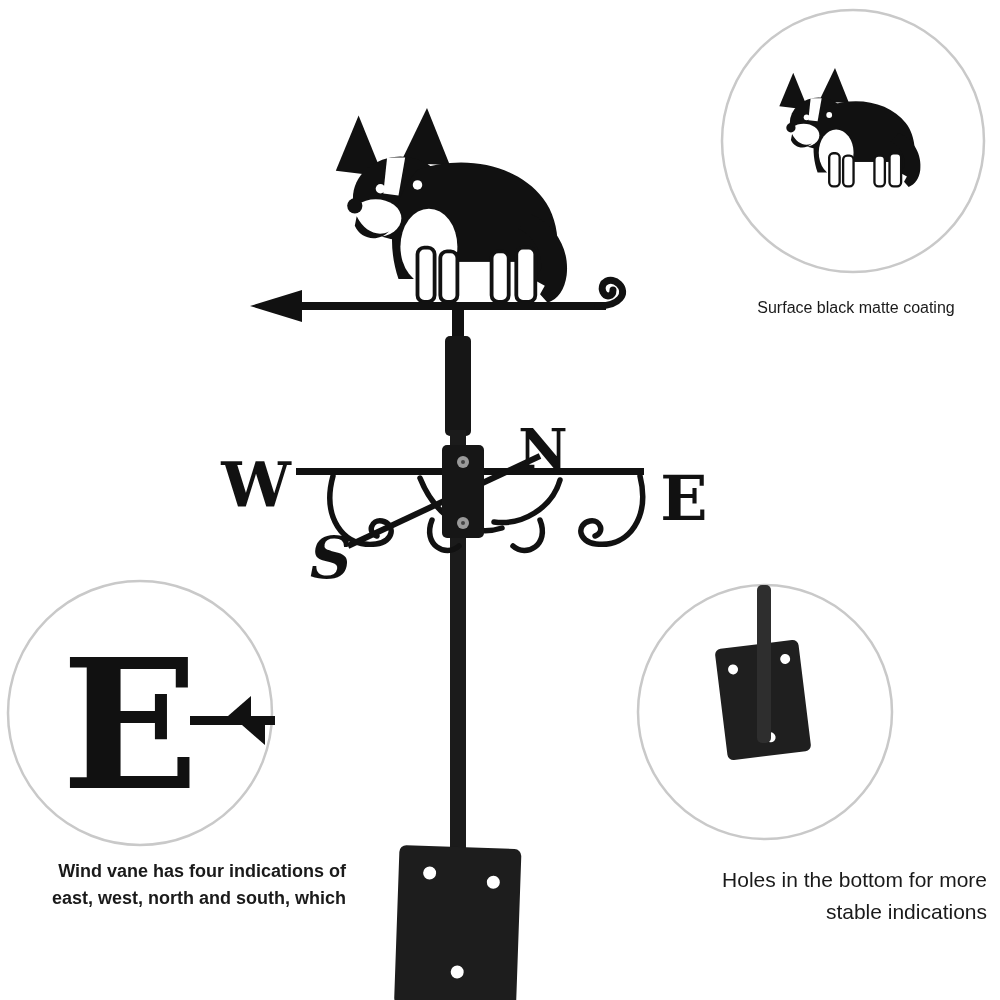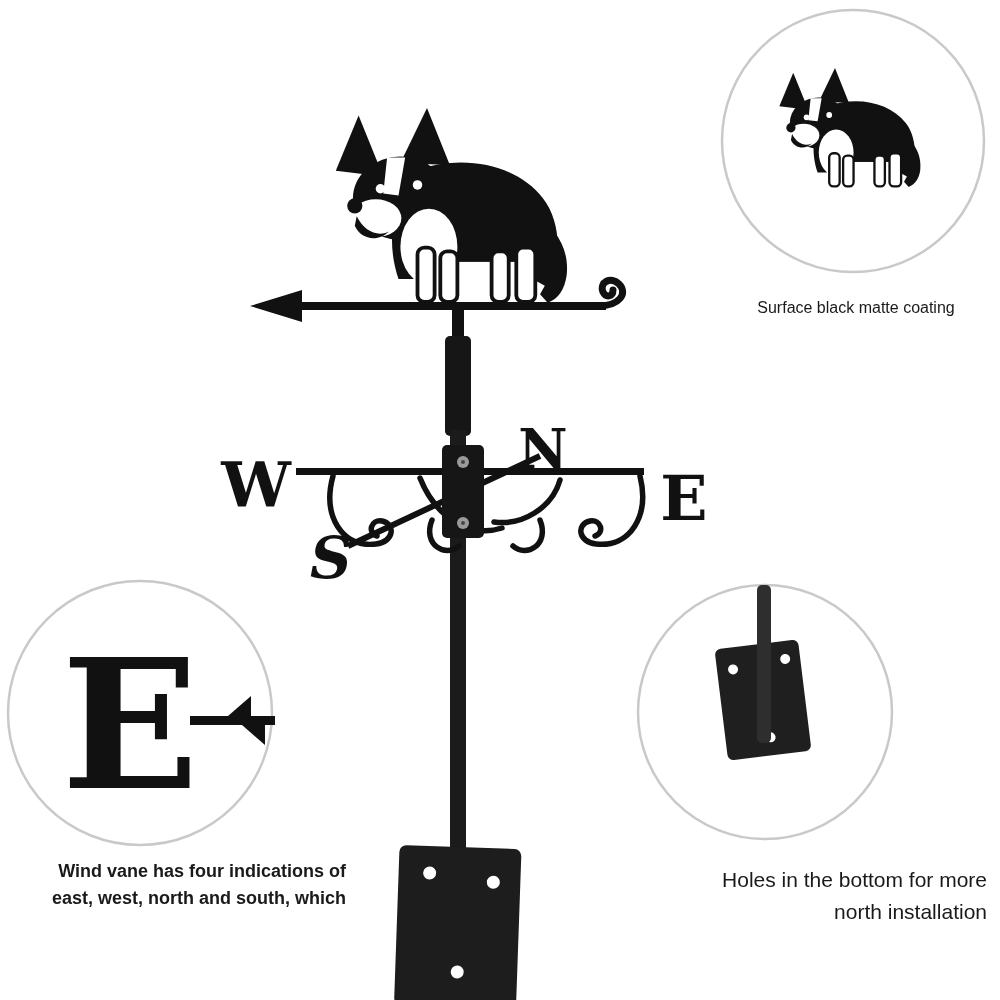--- a/index.html
+++ b/index.html
@@ -147,16 +147,16 @@
     <div>Surface black matte coating</div>
   </div>
 
   <div class="callout-text" id="directions-text">
     <div>Wind vane has four indications of</div>
     <div>east, west, north and south, which</div>
   </div>
 
   <div class="callout-text" id="holes-text">
     <div>Holes in the bottom for more</div>
-    <div> north installation</div>
+    <div> stable indications</div>
   </div>
 
 </div>
 
 </body></html>

